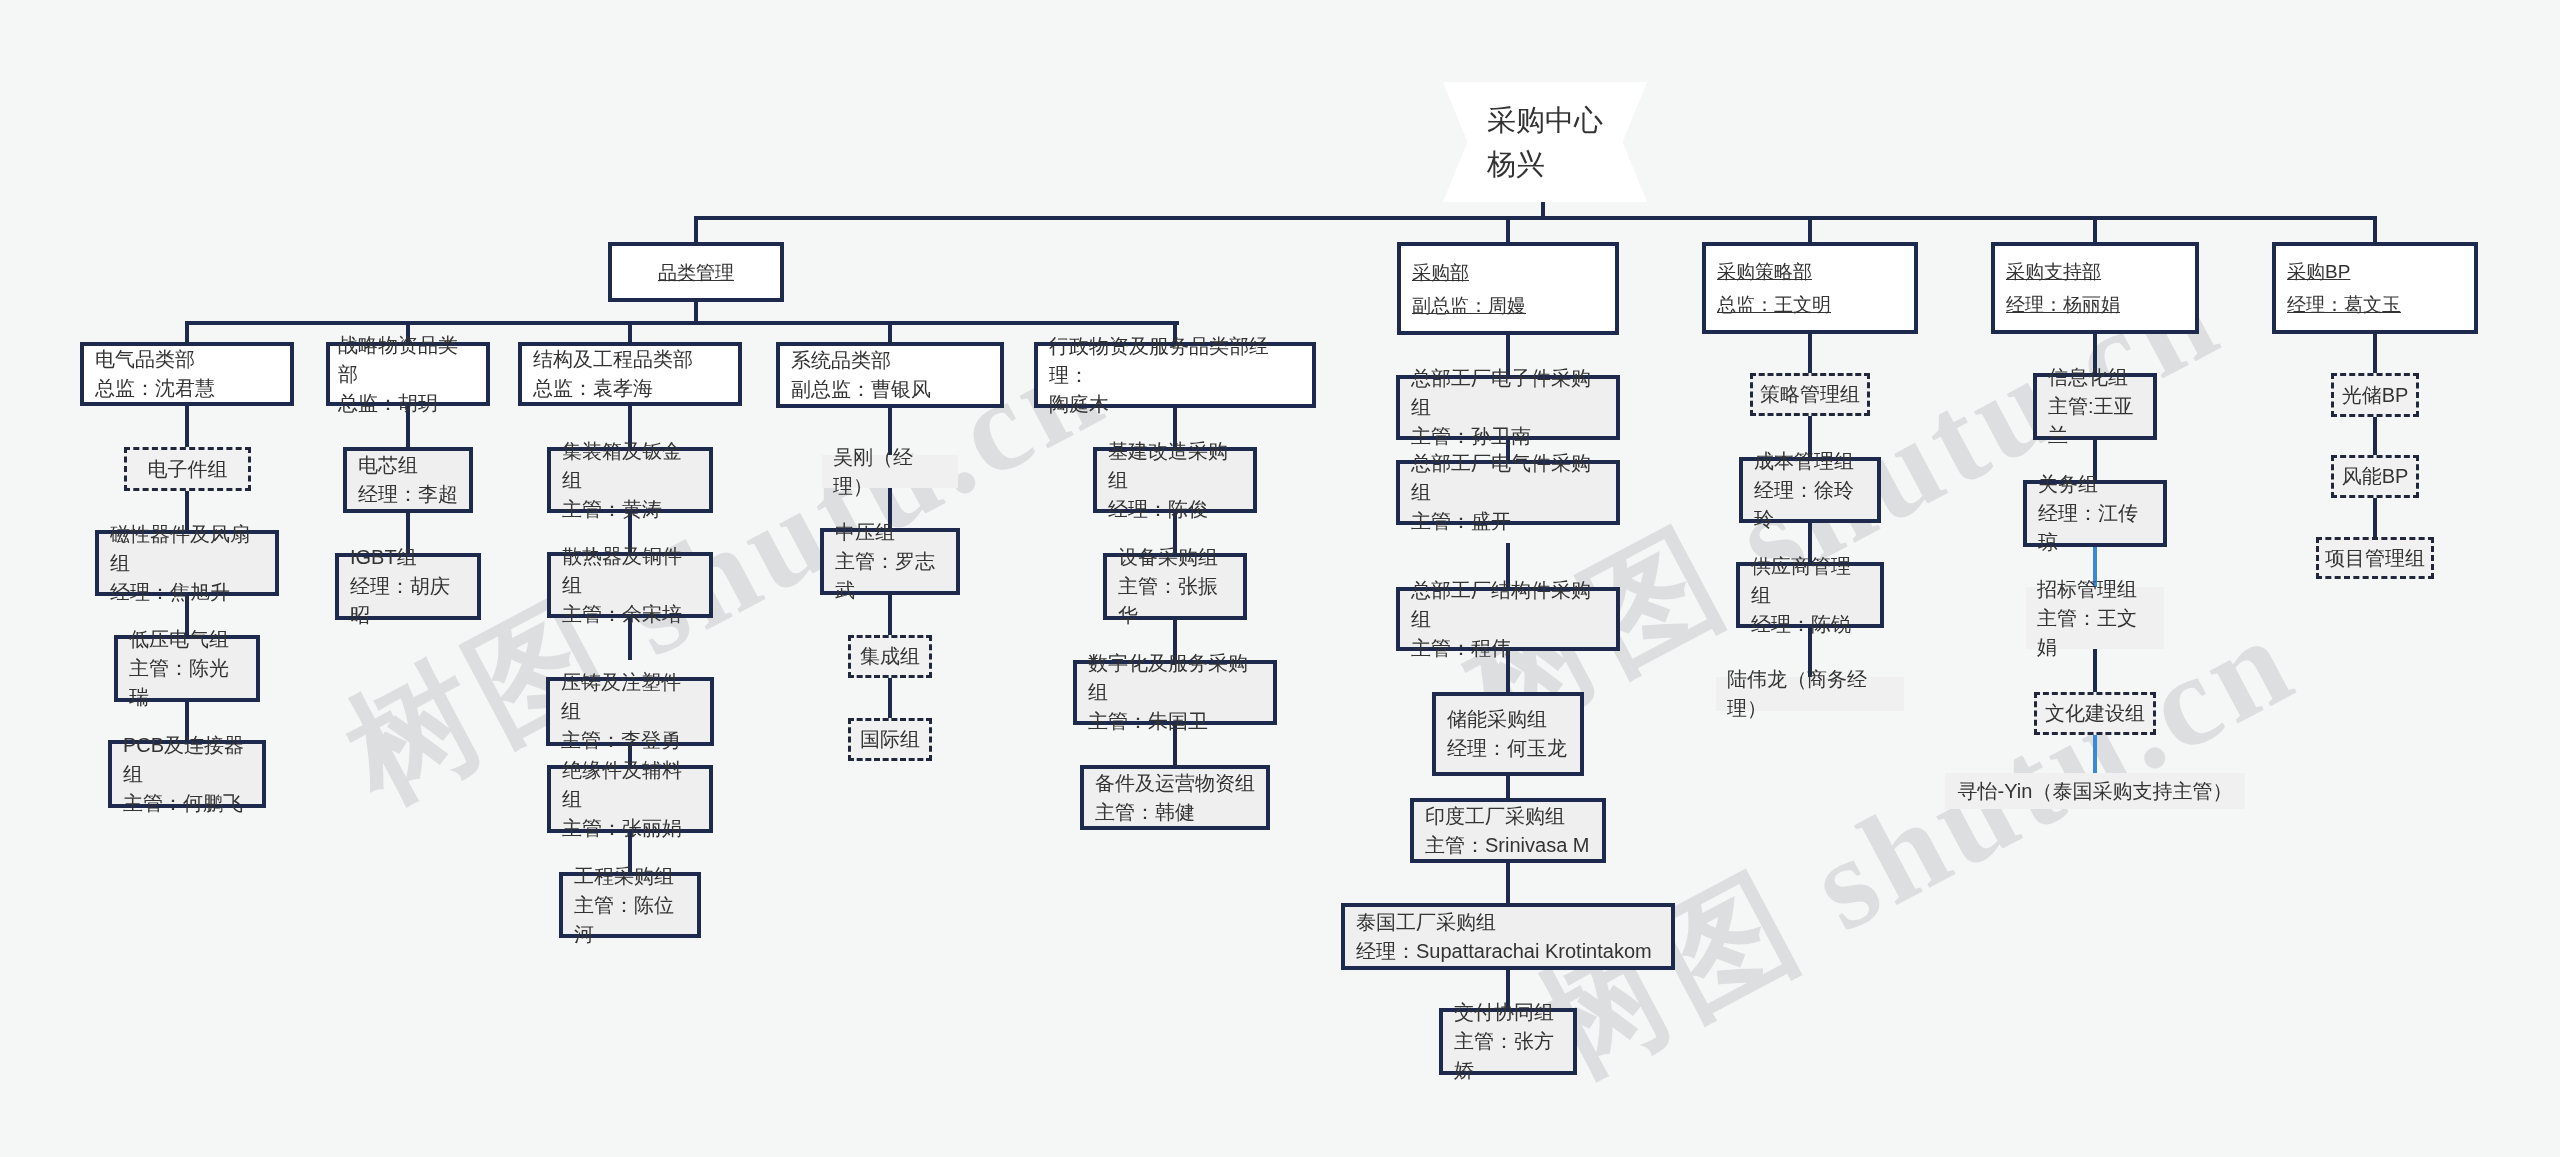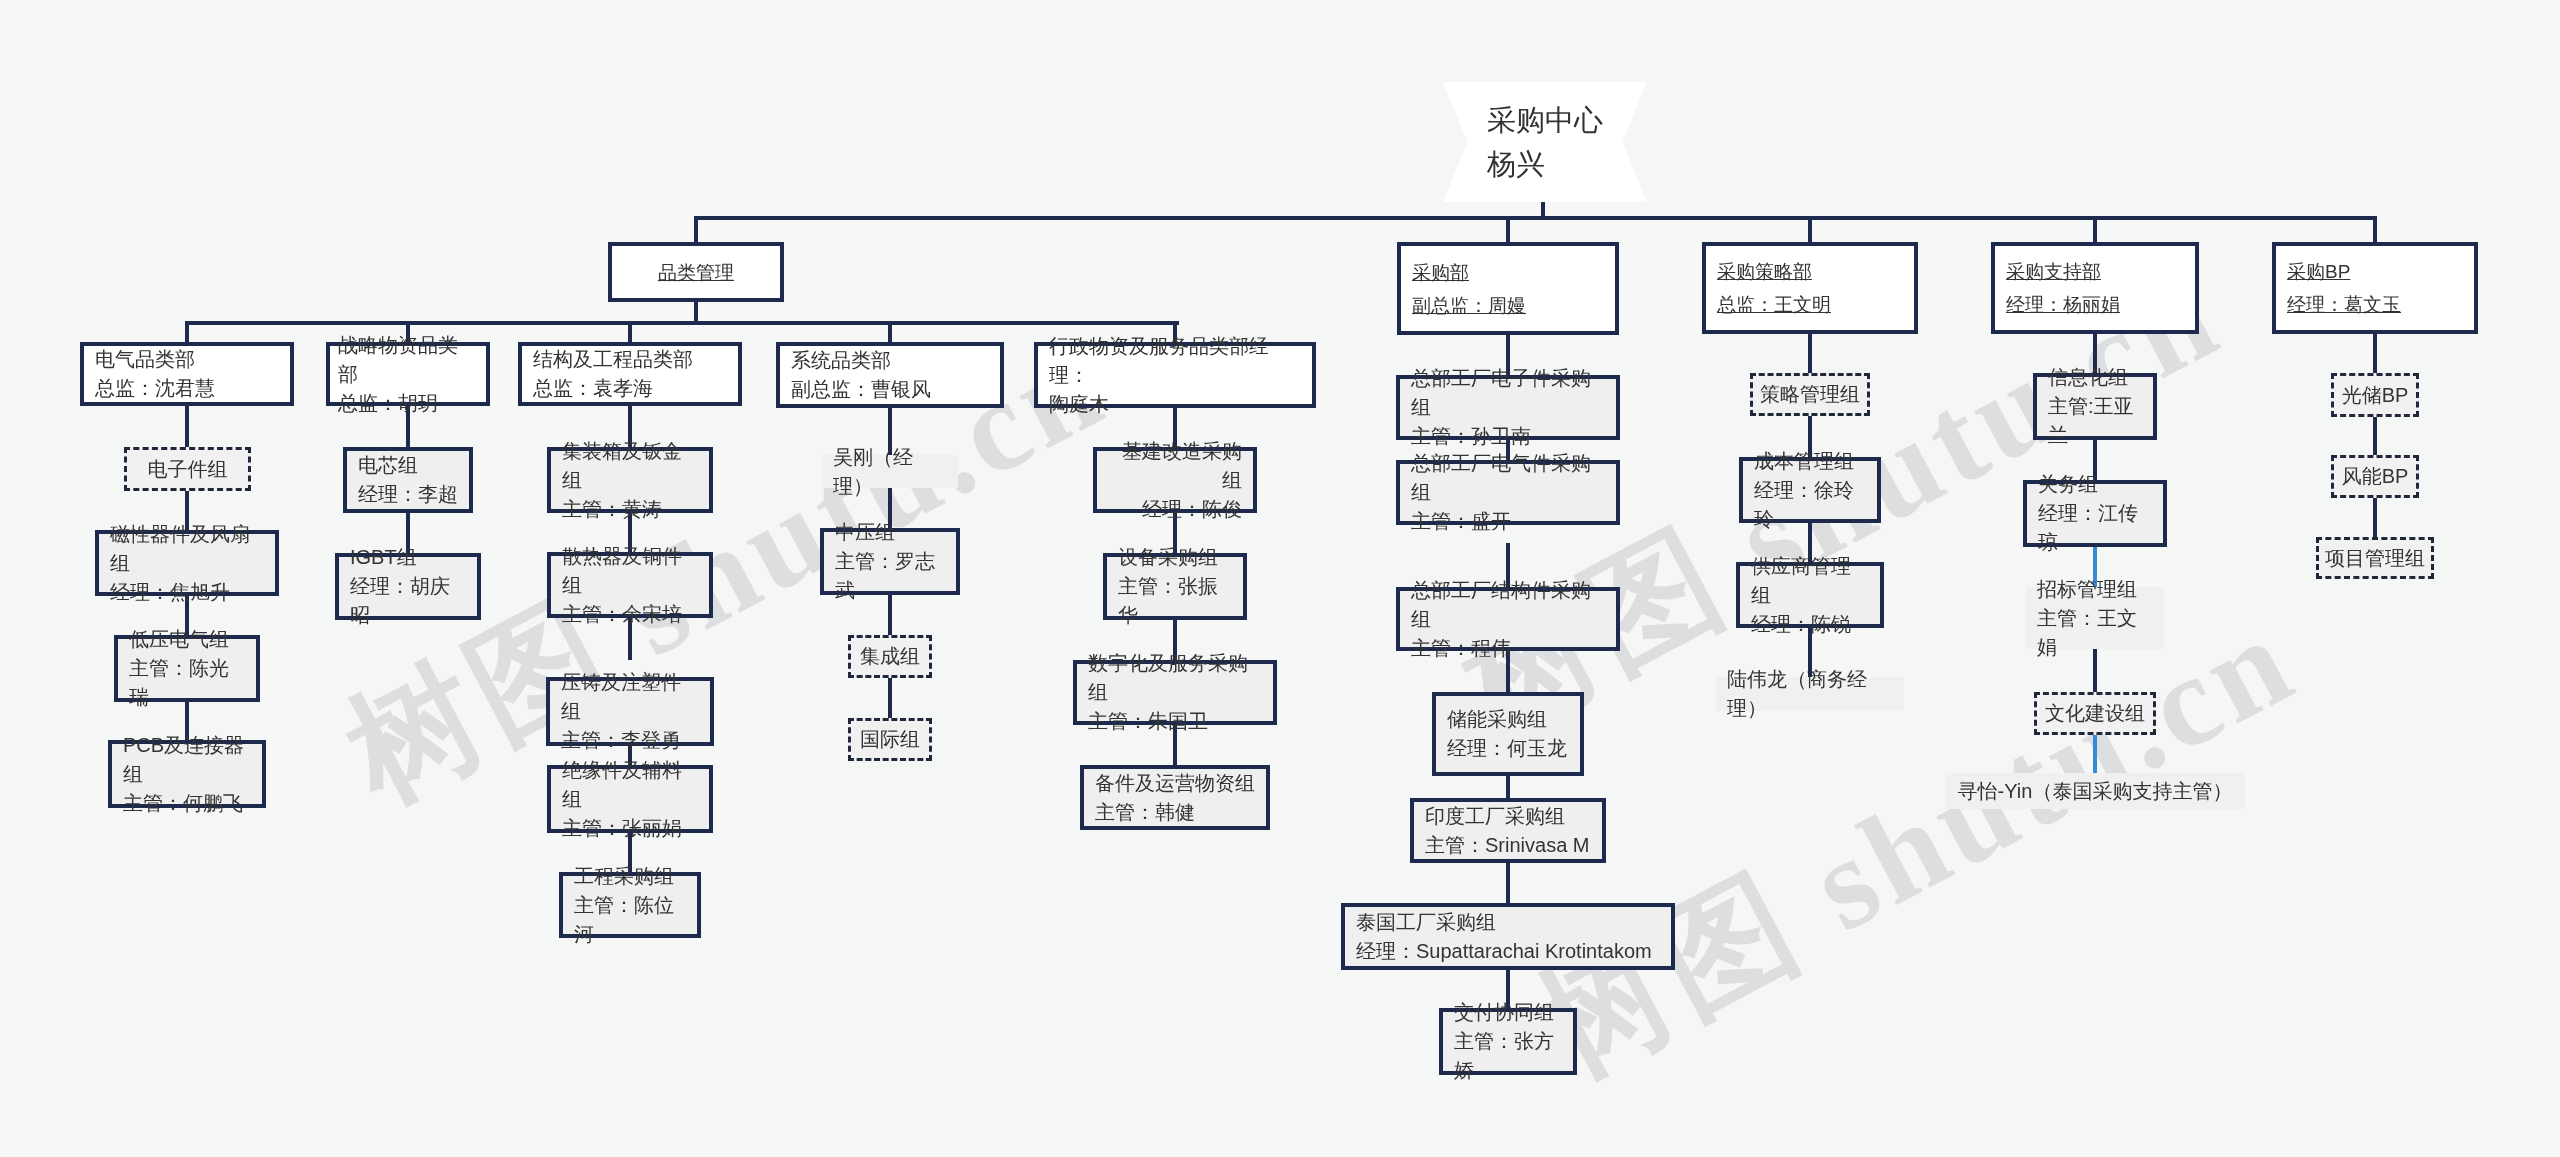--- a/index.html
+++ b/index.html
@@ -144,21 +144,21 @@
 主管：张丽娟</div>
   <div class="n solid" style="left:559px;top:872px;width:142px;height:66px;">工程采购组
 主管：陈位河</div>
 
   <div class="n plain c" style="left:822px;top:455px;width:136px;height:33px;">吴刚（经理）</div>
   <div class="n solid" style="left:820px;top:528px;width:140px;height:67px;">中压组
 主管：罗志武</div>
   <div class="n dashed" style="left:848px;top:635px;width:84px;height:43px;">集成组</div>
   <div class="n dashed" style="left:848px;top:718px;width:84px;height:43px;">国际组</div>
 
-  <div class="n solid" style="left:1093px;top:447px;width:164px;height:66px;text-align:right;">基建改造采购组
+  <div class="n solid" style="left:1093px;top:447px;width:164px;height:66px;">基建改造采购组
 经理：陈俊</div>
   <div class="n solid" style="left:1103px;top:553px;width:144px;height:67px;">设备采购组
 主管：张振华</div>
   <div class="n solid" style="left:1073px;top:660px;width:204px;height:65px;">数字化及服务采购组
 主管：朱国卫</div>
   <div class="n solid" style="left:1396px;top:375px;width:224px;height:65px;">总部工厂电子件采购组
 主管：孙卫南</div>
 
   <div class="n solid" style="left:1080px;top:765px;width:190px;height:65px;">备件及运营物资组
 主管：韩健</div>

